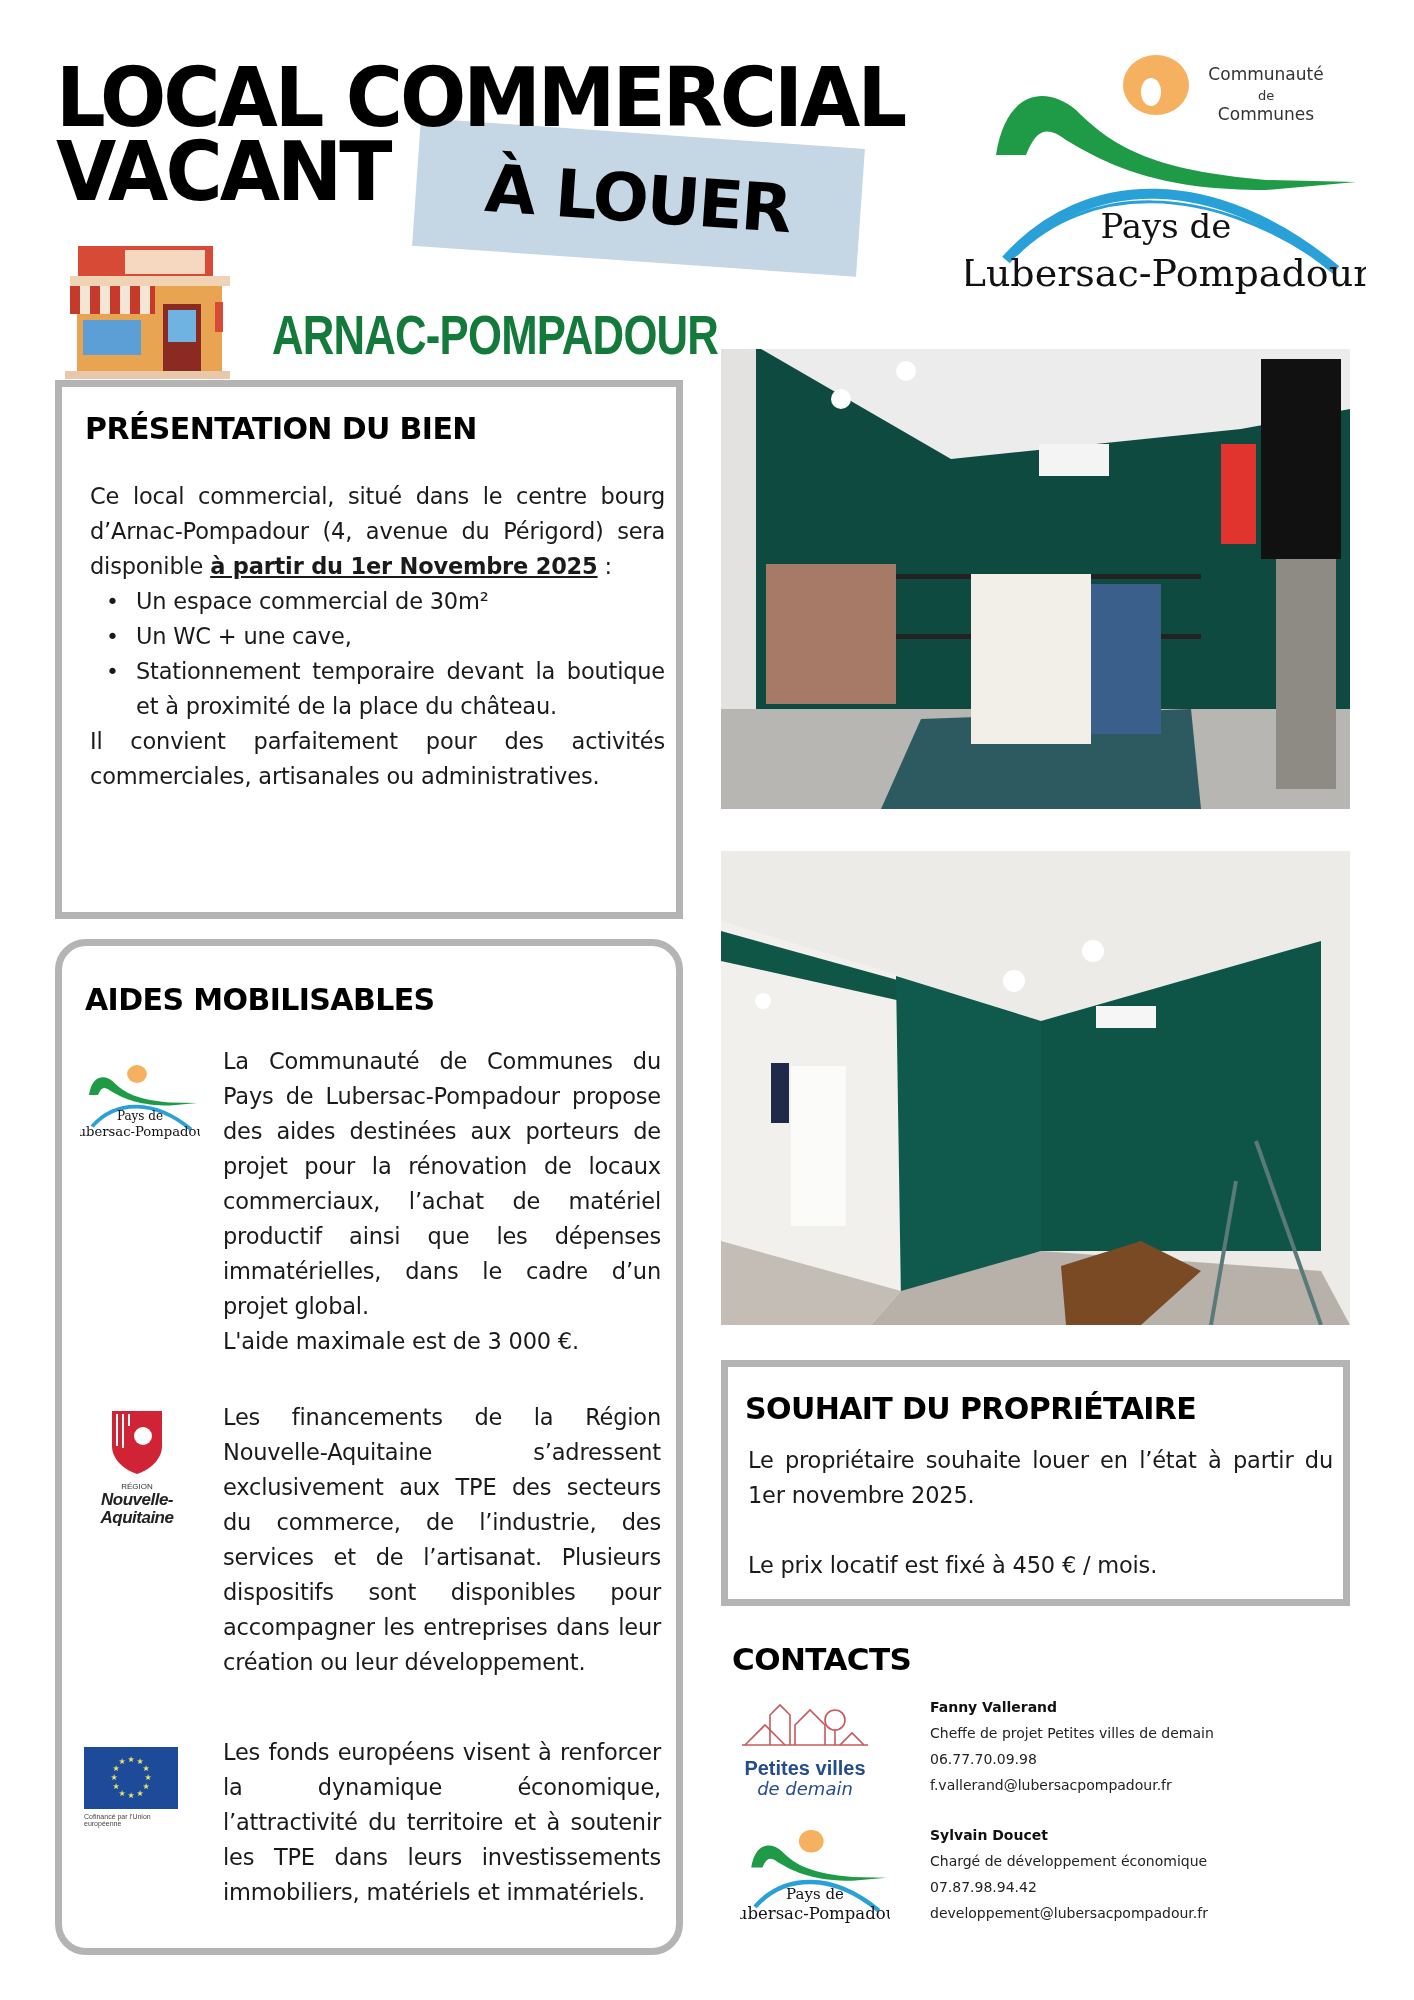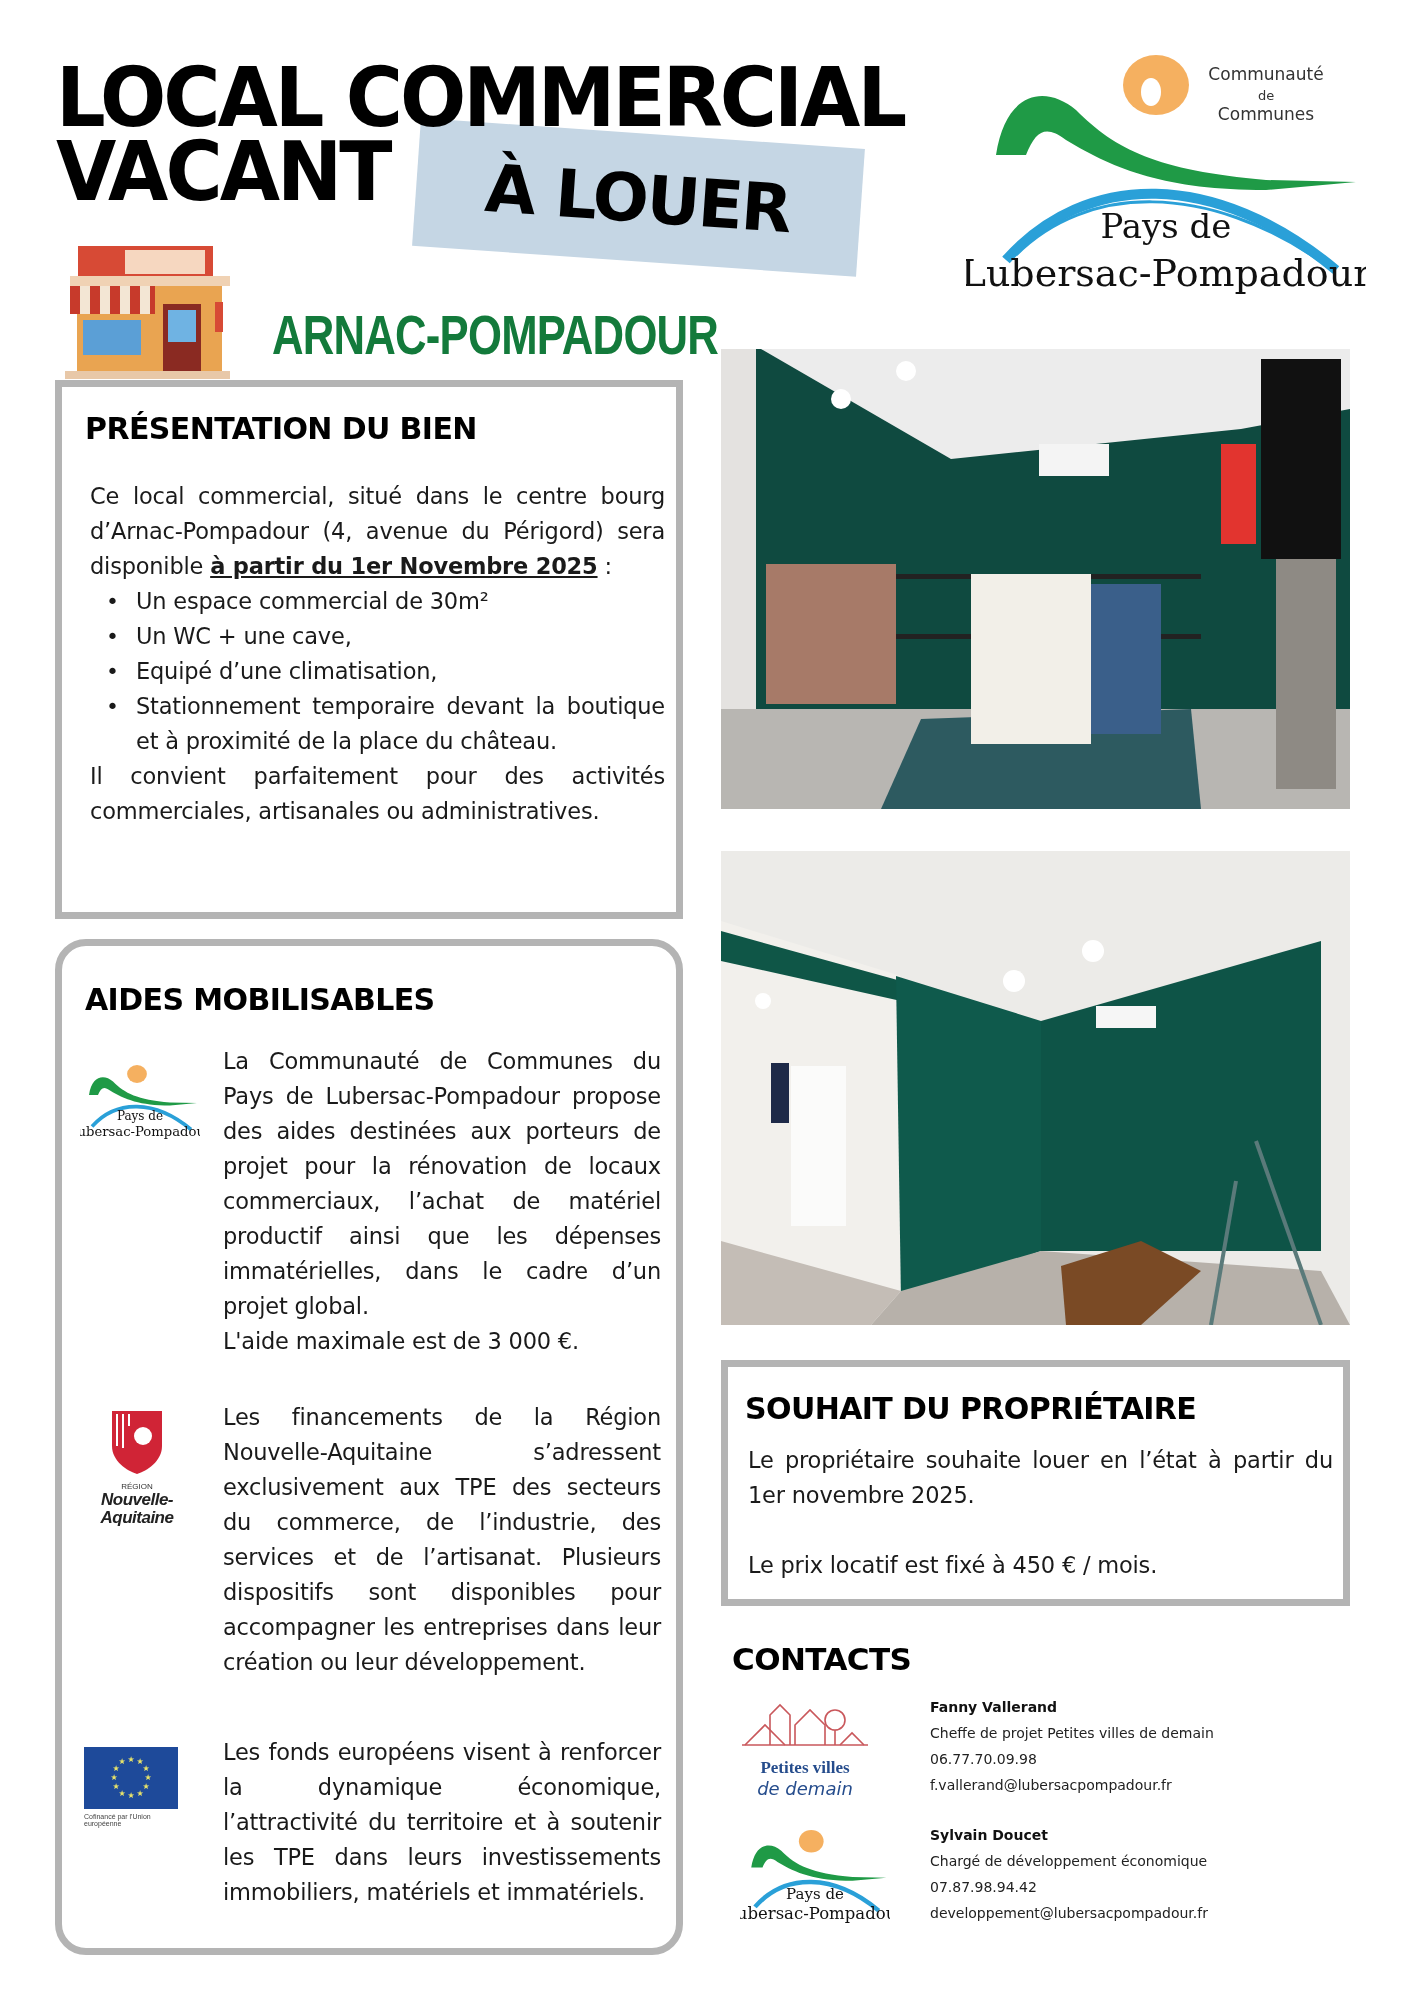--- a/index.html
+++ b/index.html
@@ -115,21 +115,20 @@
 </div>
 <div class="town">ARNAC-POMPADOUR</div>
 
 <div class="box" id="box-presentation">
   <h2>PRÉSENTATION DU BIEN</h2>
   <div class="body-text" id="pres-body">
     <div><span>Ce local commercial, situé dans le centre bourg d’Arnac-Pompadour (4, avenue du Périgord) sera disponible </span><span class="u">à partir du 1er Novembre 2025</span><span> :</span></div>
     <ul>
       <li>Un espace commercial de 30m²</li>
       <li>Un WC + une cave,</li>
-      <li>Equipé d’une climatisation,</li>
       <li>Stationnement temporaire devant la boutique et à proximité de la place du château.</li>
     </ul>
     <div>Il convient parfaitement pour des activités commerciales, artisanales ou administratives.</div>
   </div>
 </div>
 
 <div class="box" id="box-aides">
   <h2>AIDES MOBILISABLES</h2>
 
   <div class="aide-row" id="aide-1">
@@ -245,21 +244,21 @@
     <g stroke="#c9575b" stroke-width="1.6" fill="none">
       <path d="M5 50 L25 30 L45 50"></path>
         <path d="M30 50 V20 L40 10 L50 20 V50"></path>
       <path d="M55 50 V30 L70 15 L85 30 V50"></path>
         <circle cx="95" cy="25" r="10"></circle>
         <path d="M95 35 V50"></path>
       <path d="M100 50 L112 38 L124 50"></path>
         <path d="M2 50 H128"></path>
     </g>
   </svg>
-  <div style="font-family:Liberation Serif, serif; font-weight:700; font-size:17px; color:#254c8c; text-align:center; line-height:22px;">Petites villes</div>
+  <div style="font-family:Liberation Sans, sans-serif; font-weight:700; font-size:20px; color:#254c8c; text-align:center; line-height:22px;">Petites villes</div>
   <div style="font-family:'DejaVu Sans',sans-serif; font-style:italic; font-size:18px; color:#254c8c; text-align:center; line-height:20px;">de demain</div>
 </div>
 
 <div class="contact" id="contact-1">
   <div class="name">Fanny Vallerand</div>
   <div>Cheffe de projet Petites villes de demain</div>
   <div>06.77.70.09.98</div>
   <div>f.vallerand@lubersacpompadour.fr</div>
 </div>
 

